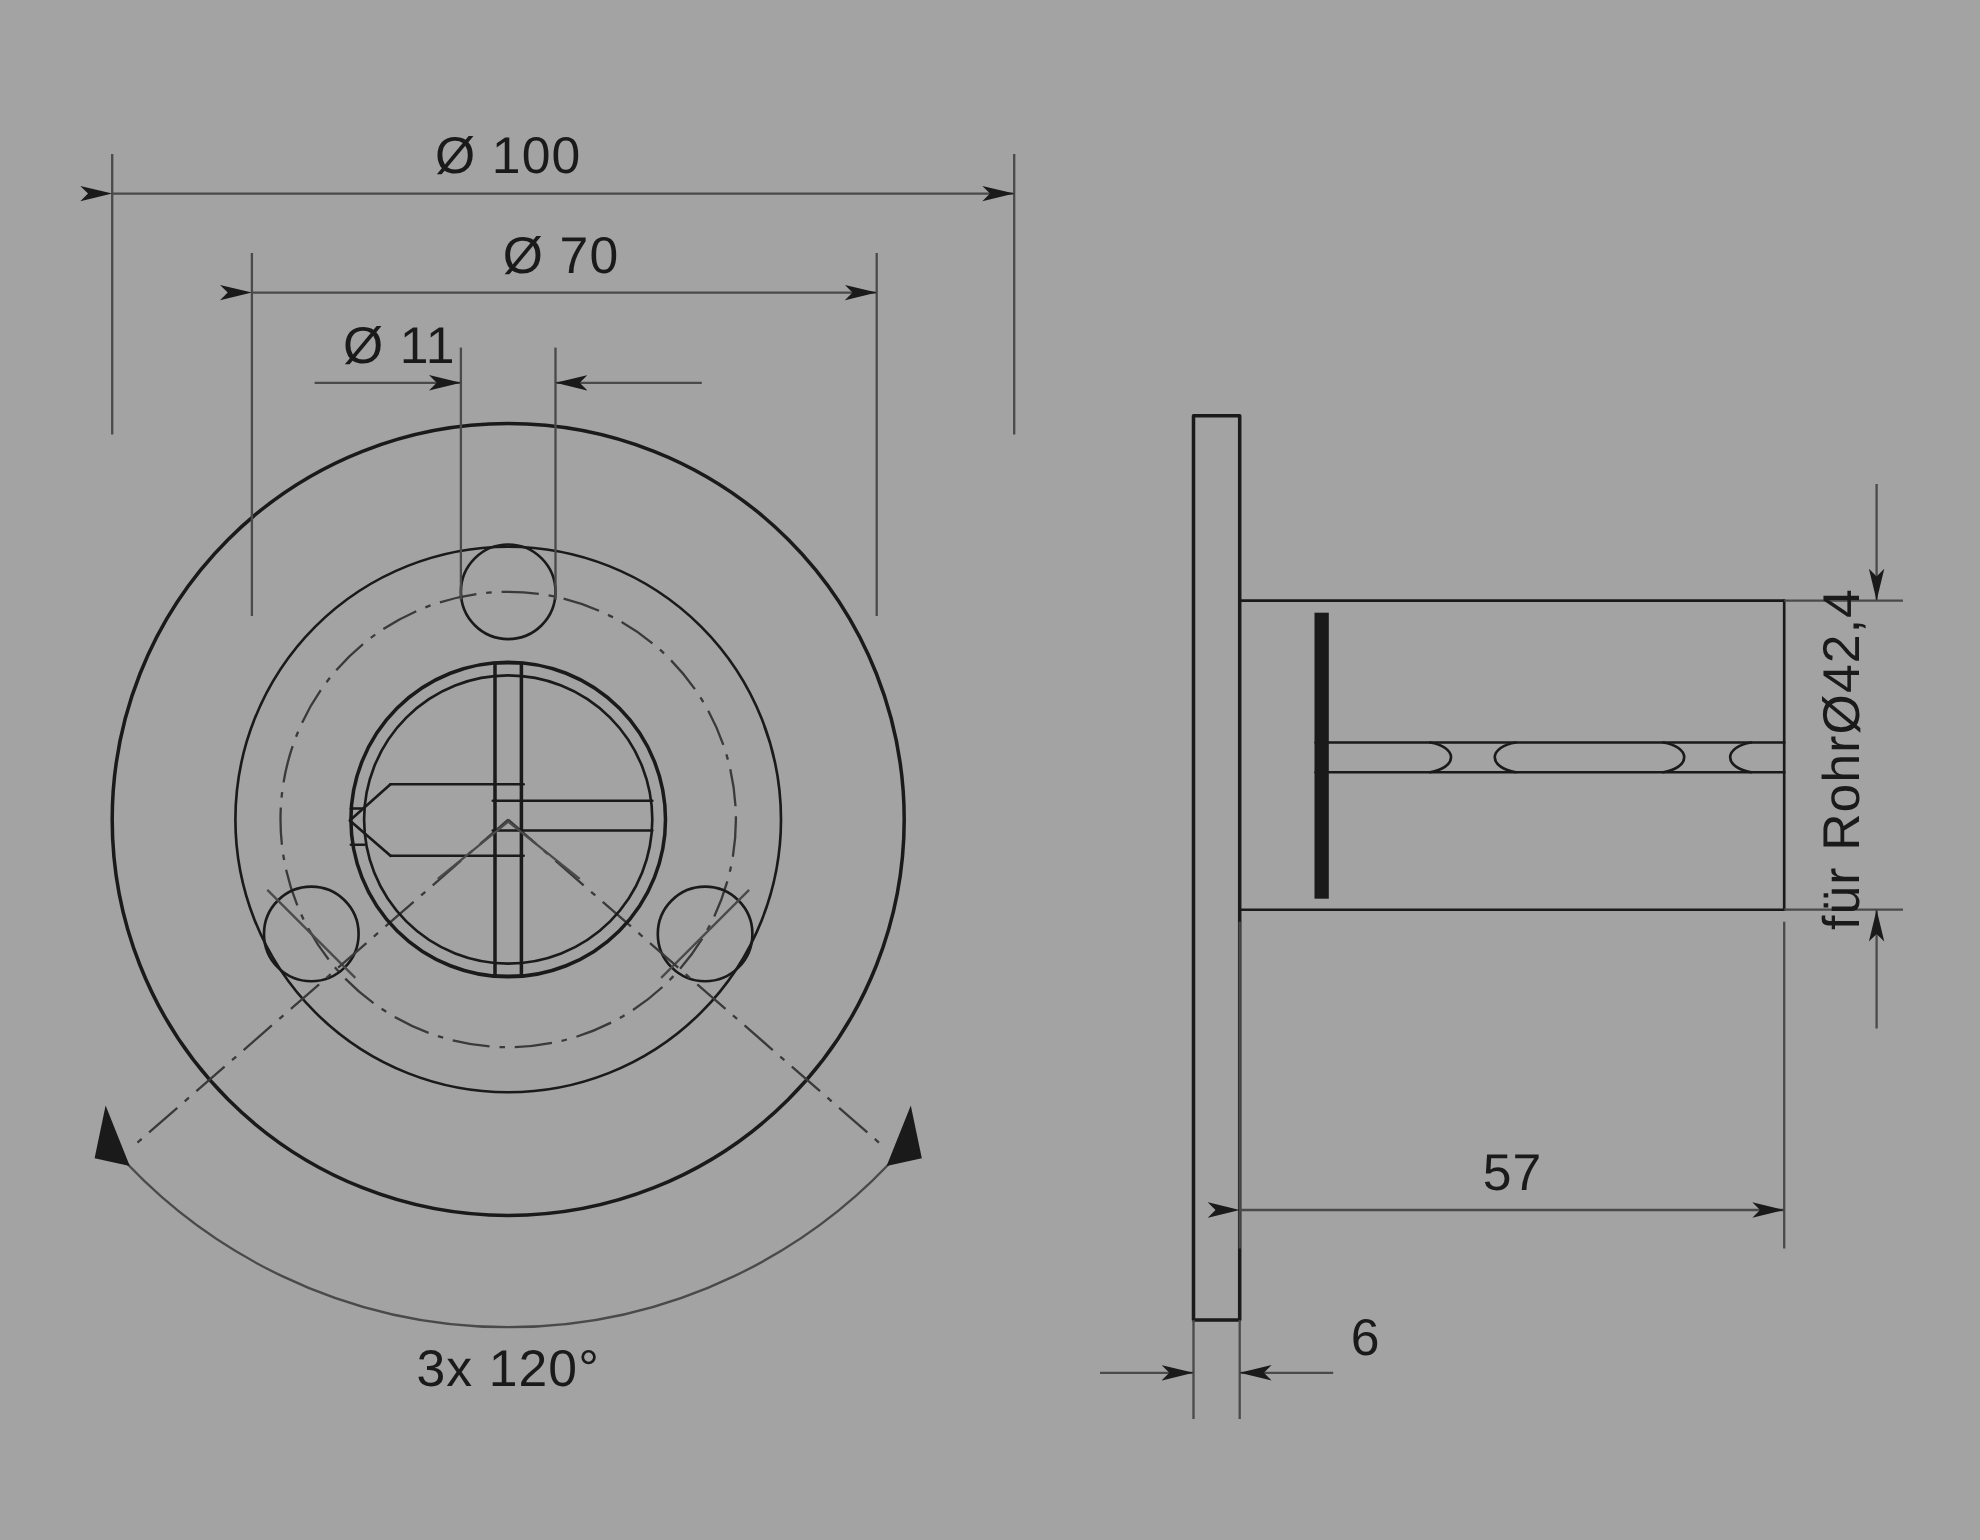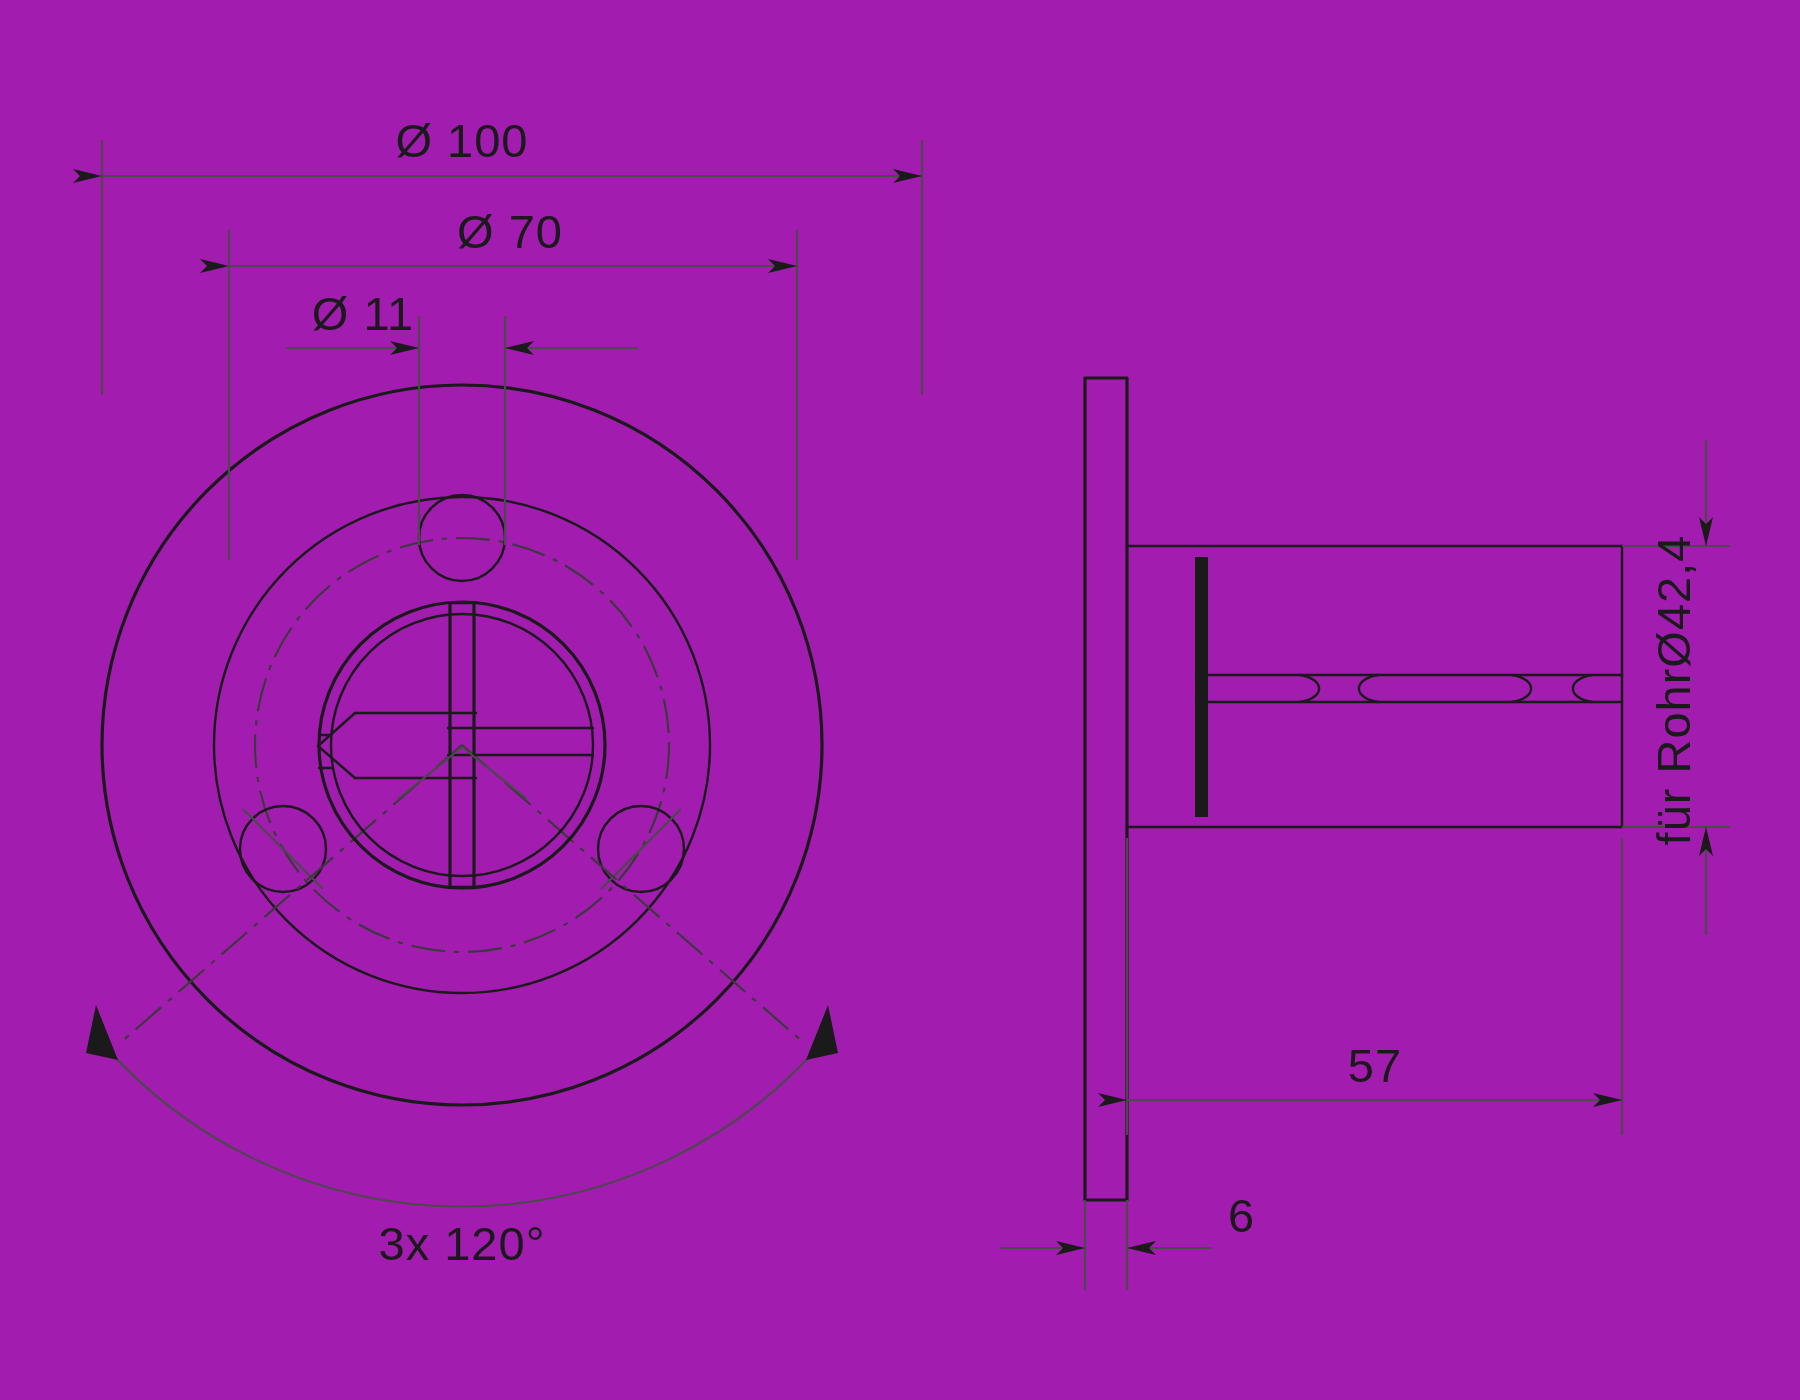--- a/index.html
+++ b/index.html
@@ -10,21 +10,21 @@
   body {
     width: 1800px;
     height: 1400px;
     font-family: "Liberation Sans", sans-serif;
     overflow: hidden;
   }
   #drawing-root {
     position: relative;
     width: 1800px;
     height: 1400px;
-    background: #a21caf;
+    background: #a3a3a3;
   }
   svg#cad {
     position: absolute;
     left: 0;
     top: 0;
     width: 1800px;
     height: 1400px;
     display: block;
   }
   .outline {

